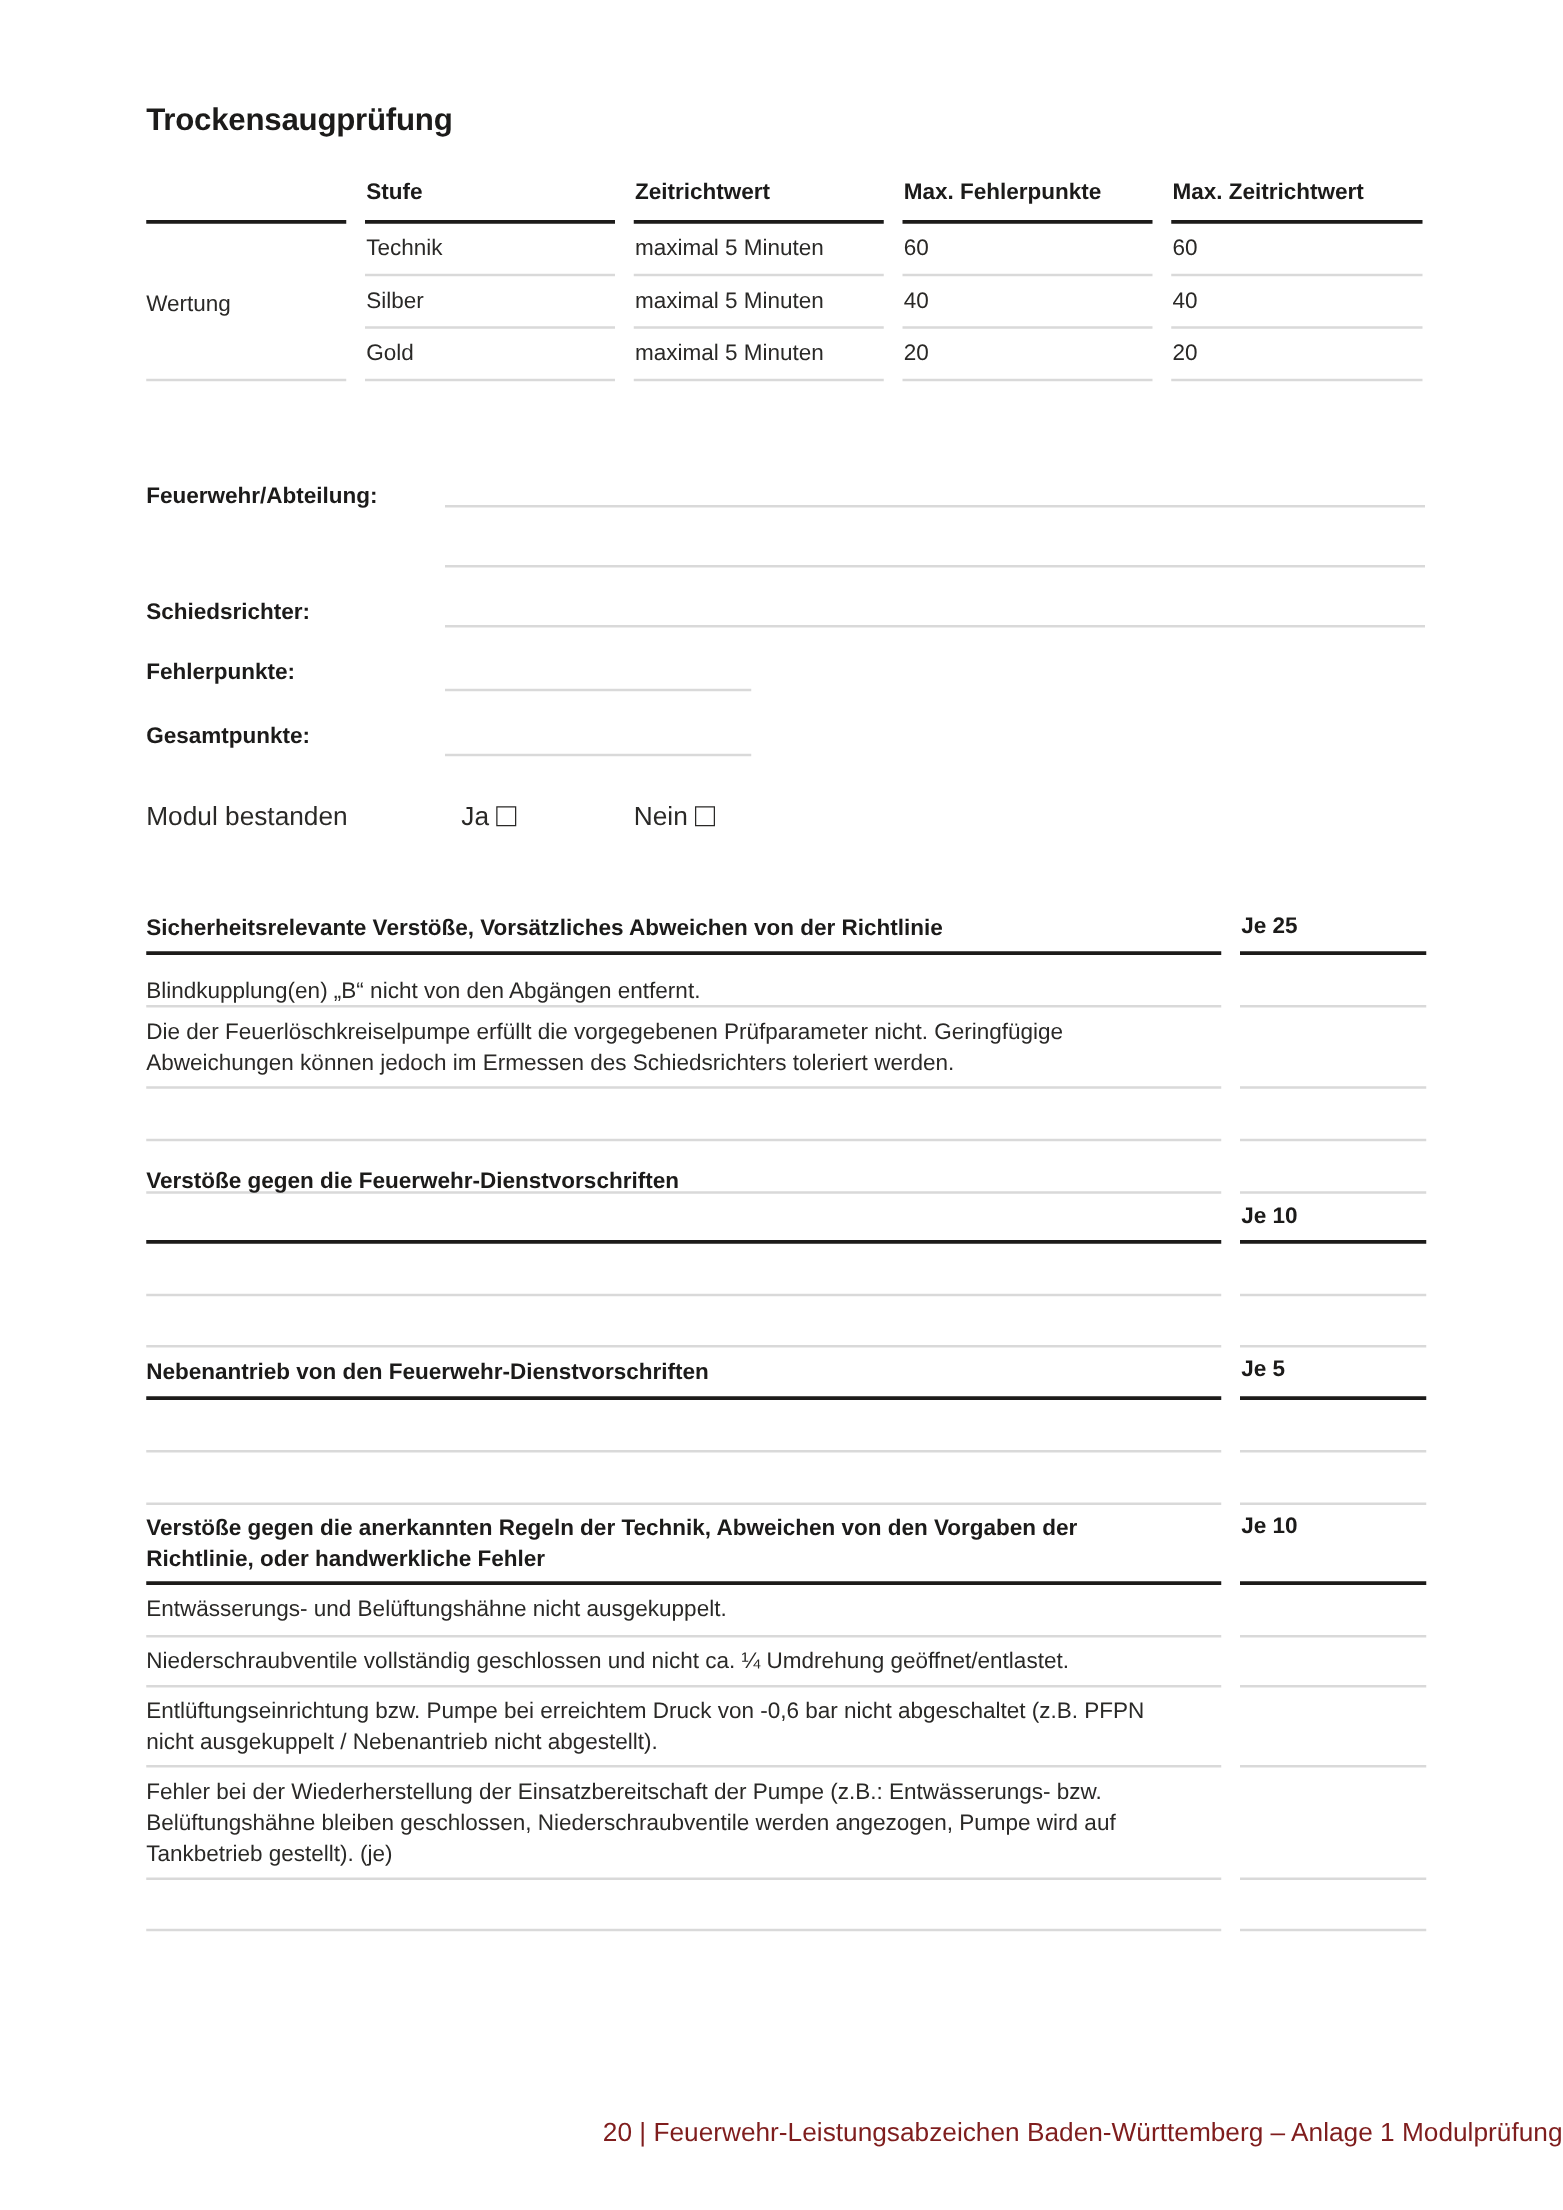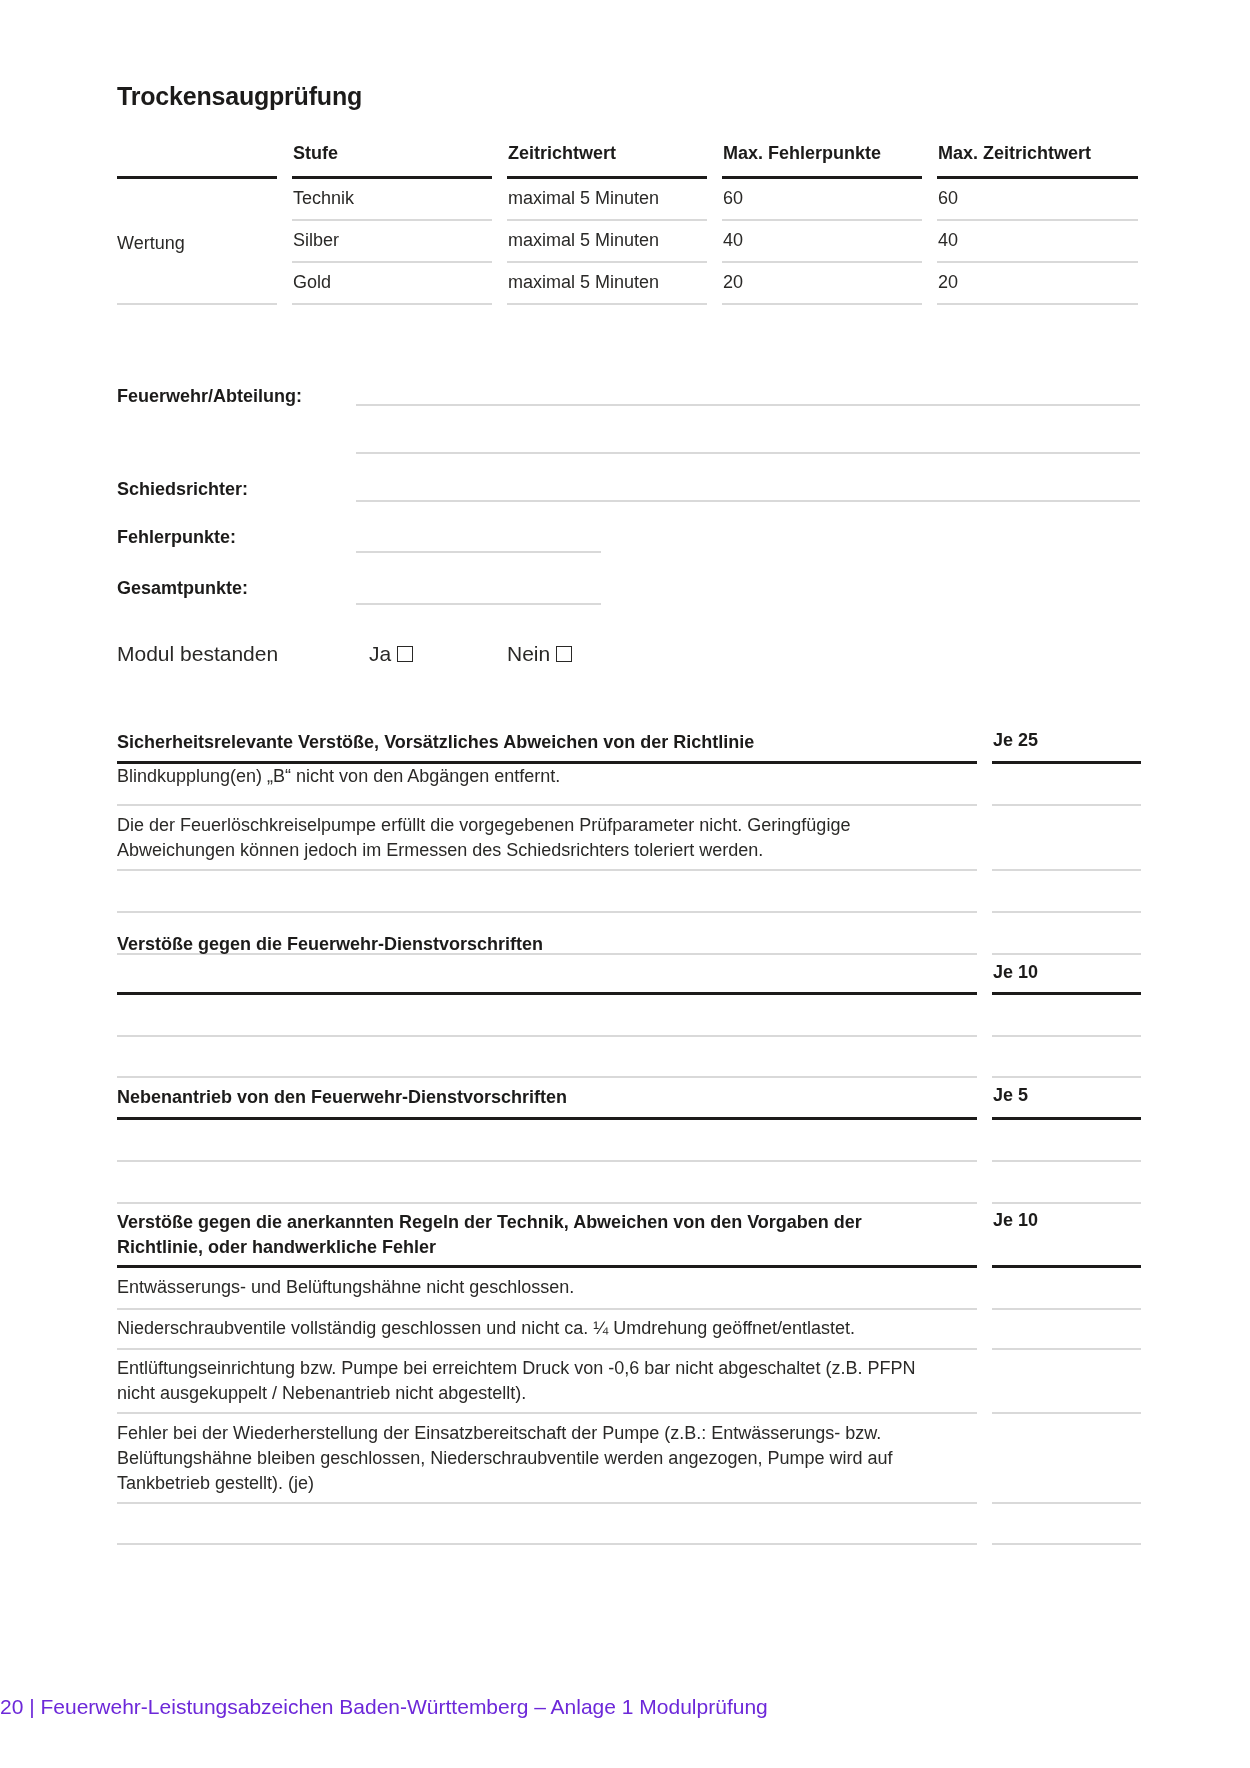--- a/index.html
+++ b/index.html
@@ -19,21 +19,21 @@
   .modul { font-size: 21px; color: #2a2927; top: 642px; }
   .cbox { display: inline-block; width: 16px; height: 16px; border: 1.5px solid #2a2927; vertical-align: -1px; margin-left: 6px; box-sizing: border-box; }
 
   
   .sec-head { left: 117px; width: 850px; font-size: 18px; font-weight: bold; line-height: 25px; }
   .sec-pts { left: 993px; font-size: 18px; font-weight: bold; }
   .item { left: 117px; width: 860px; font-size: 18px; line-height: 25px; color: #2a2927; }
   .lcol { left: 117px; width: 860px; }
   .rcol { left: 992px; width: 149px; }
 
-  .footer { left: 0; width: 1250px; top: 1695px; text-align: left; font-size: 21px; color: #6d28d9; }
+  .footer { left: 0; width: 1250px; top: 1695px; text-align: right; font-size: 21px; color: #7f1d1d; }
 </style>
 </head>
 <body>
 
 <div class="abs title">Trockensaugprüfung</div>
 
 <div class="abs th" style="left:293px">Stufe</div>
 <div class="abs th" style="left:508px">Zeitrichtwert</div>
 <div class="abs th" style="left:723px">Max. Fehlerpunkte</div>
 <div class="abs th" style="left:938px">Max. Zeitrichtwert</div>
@@ -100,21 +100,21 @@
 <div class="abs modul" style="left:507px">
   <span>Nein</span><span class="cbox"></span>
 </div>
 
 <div>
   <div class="abs sec-head" style="top:730px">Sicherheitsrelevante Verstöße, Vorsätzliches Abweichen von der Richtlinie</div>
   <div class="abs sec-pts" style="top:730px">Je 25</div>
   <div class="abs rule-dark lcol" style="top:761px"></div>
   <div class="abs rule-dark rcol" style="top:761px"></div>
 
-  <div class="abs item" style="top:764px">Blindkupplung(en) „B“ nicht von den Abgängen entfernt.</div>
+  <div class="abs item" style="top:780px">Blindkupplung(en) „B“ nicht von den Abgängen entfernt.</div>
   <div class="abs rule-light lcol" style="top:804px"></div>
   <div class="abs rule-light rcol" style="top:804px"></div>
 
   <div class="abs item" style="top:813px;width:830px">Die der Feuerlöschkreiselpumpe erfüllt die vorgegebenen Prüfparameter nicht. Geringfügige Abweichungen können jedoch im Ermessen des Schiedsrichters toleriert werden.</div>
   <div class="abs rule-light lcol" style="top:869px"></div>
   <div class="abs rule-light rcol" style="top:869px"></div>
 
   <div class="abs rule-light lcol" style="top:911px"></div>
   <div class="abs rule-light rcol" style="top:911px"></div>
   <div class="abs rule-light lcol" style="top:953px"></div>
@@ -144,21 +144,21 @@
   <div class="abs rule-light lcol" style="top:1202px"></div>
   <div class="abs rule-light rcol" style="top:1202px"></div>
 </div>
 
 <div>
   <div class="abs sec-head" style="top:1210px;width:800px">Verstöße gegen die anerkannten Regeln der Technik, Abweichen von den Vorgaben der Richtlinie, oder handwerkliche Fehler</div>
   <div class="abs sec-pts" style="top:1210px">Je 10</div>
   <div class="abs rule-dark lcol" style="top:1265px"></div>
   <div class="abs rule-dark rcol" style="top:1265px"></div>
 
-  <div class="abs item" style="top:1275px">Entwässerungs- und Belüftungshähne nicht geschlossen.</div>
+  <div class="abs item" style="top:1275px">Entwässerungs- und Belüftungshähne nicht ausgekuppelt.</div>
   <div class="abs rule-light lcol" style="top:1308px"></div>
   <div class="abs rule-light rcol" style="top:1308px"></div>
 
   <div class="abs item" style="top:1316px">Niederschraubventile vollständig geschlossen und nicht ca. ¼ Umdrehung geöffnet/entlastet.</div>
   <div class="abs rule-light lcol" style="top:1348px"></div>
   <div class="abs rule-light rcol" style="top:1348px"></div>
 
   <div class="abs item" style="top:1356px;width:830px">Entlüftungseinrichtung bzw. Pumpe bei erreichtem Druck von -0,6 bar nicht abgeschaltet (z.B. PFPN nicht ausgekuppelt / Nebenantrieb nicht abgestellt).</div>
   <div class="abs rule-light lcol" style="top:1412px"></div>
   <div class="abs rule-light rcol" style="top:1412px"></div>

